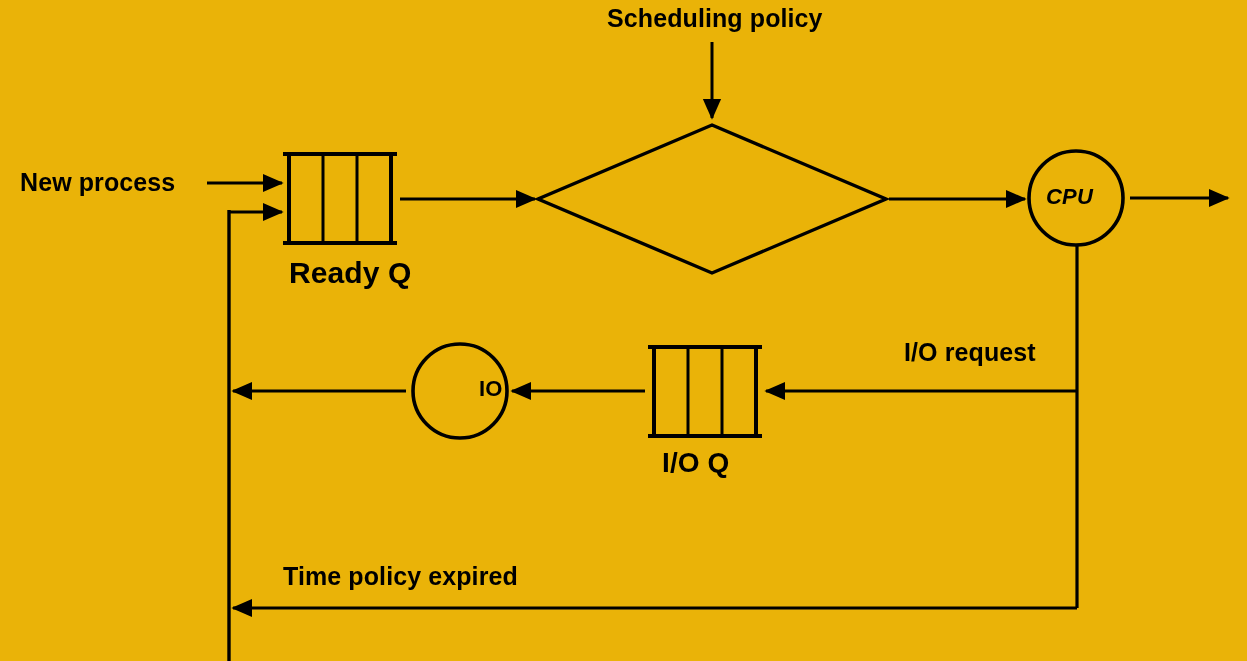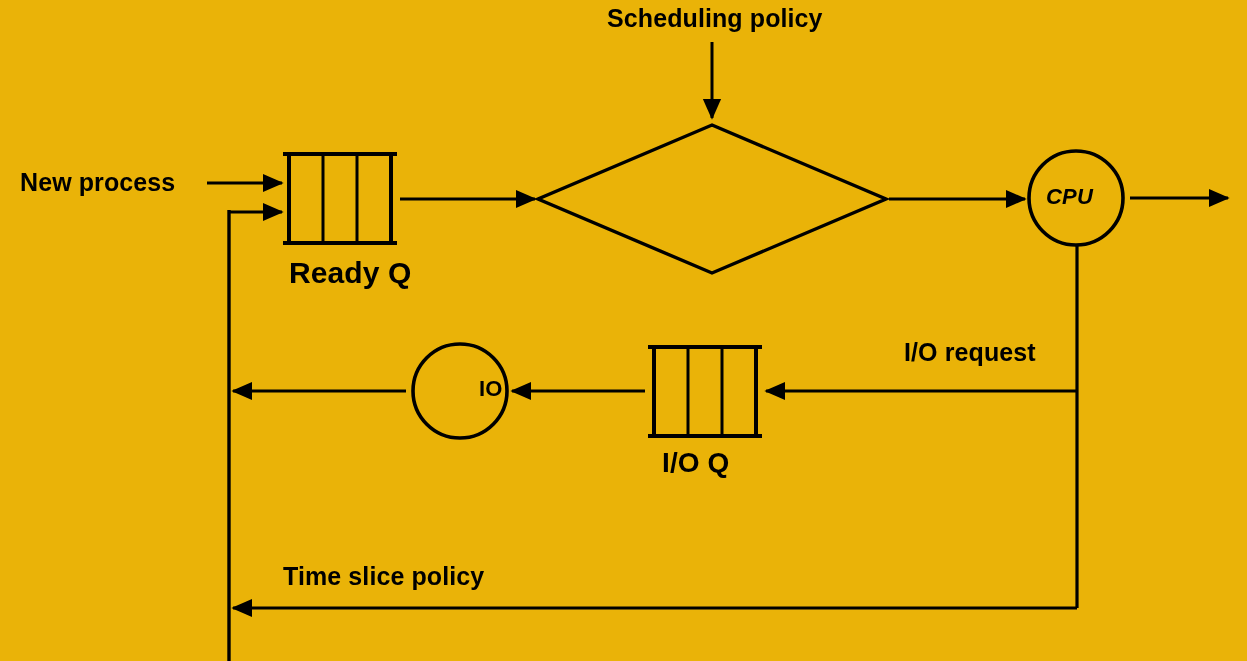--- a/index.html
+++ b/index.html
@@ -125,15 +125,15 @@
   <div class="lbl lbl-bold t-cpu">CPU</div>
 
   <div class="lbl lbl-bold t-ready-q">Ready Q</div>
 
   <div class="lbl lbl-bold t-io-request">I/O request</div>
 
   <div class="lbl lbl-bold t-io">IO</div>
 
   <div class="lbl lbl-bold t-io-q">I/O Q</div>
 
-  <div class="lbl lbl-bold t-time-slice">Time slice policy</div>
+  <div class="lbl lbl-bold t-time-slice">Time policy expired</div>
 
 </div>
 
 </body></html>

